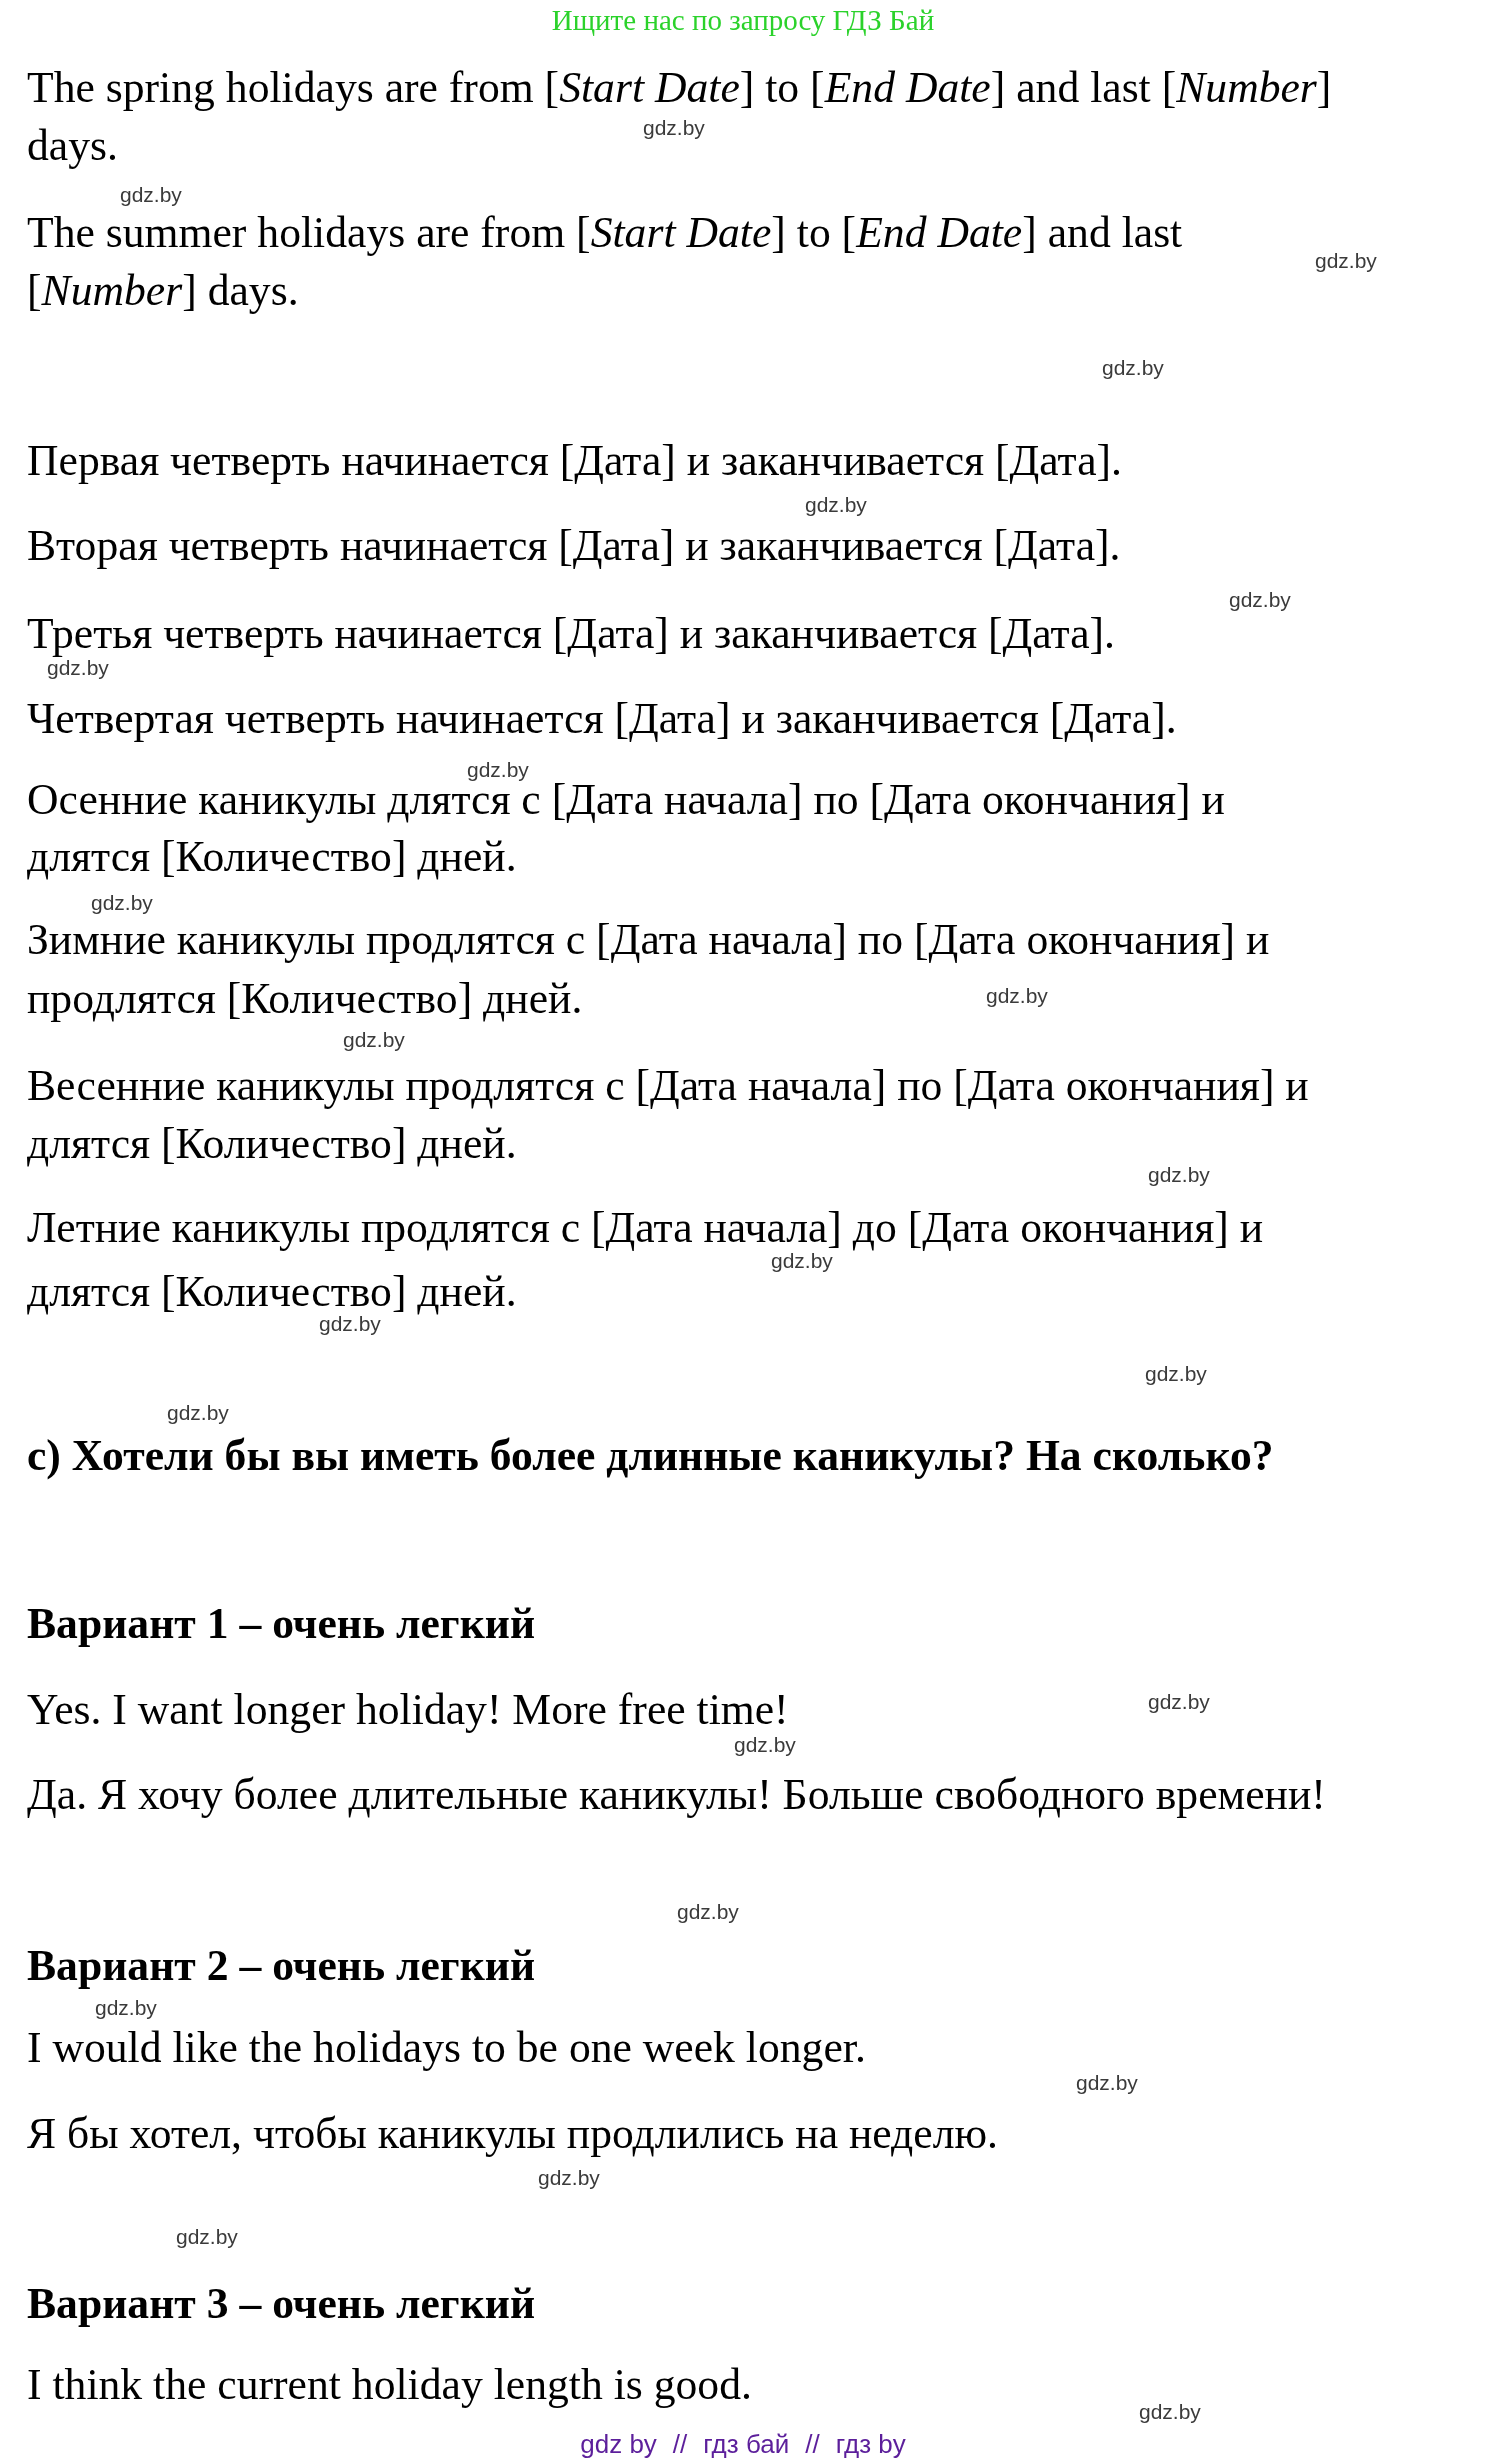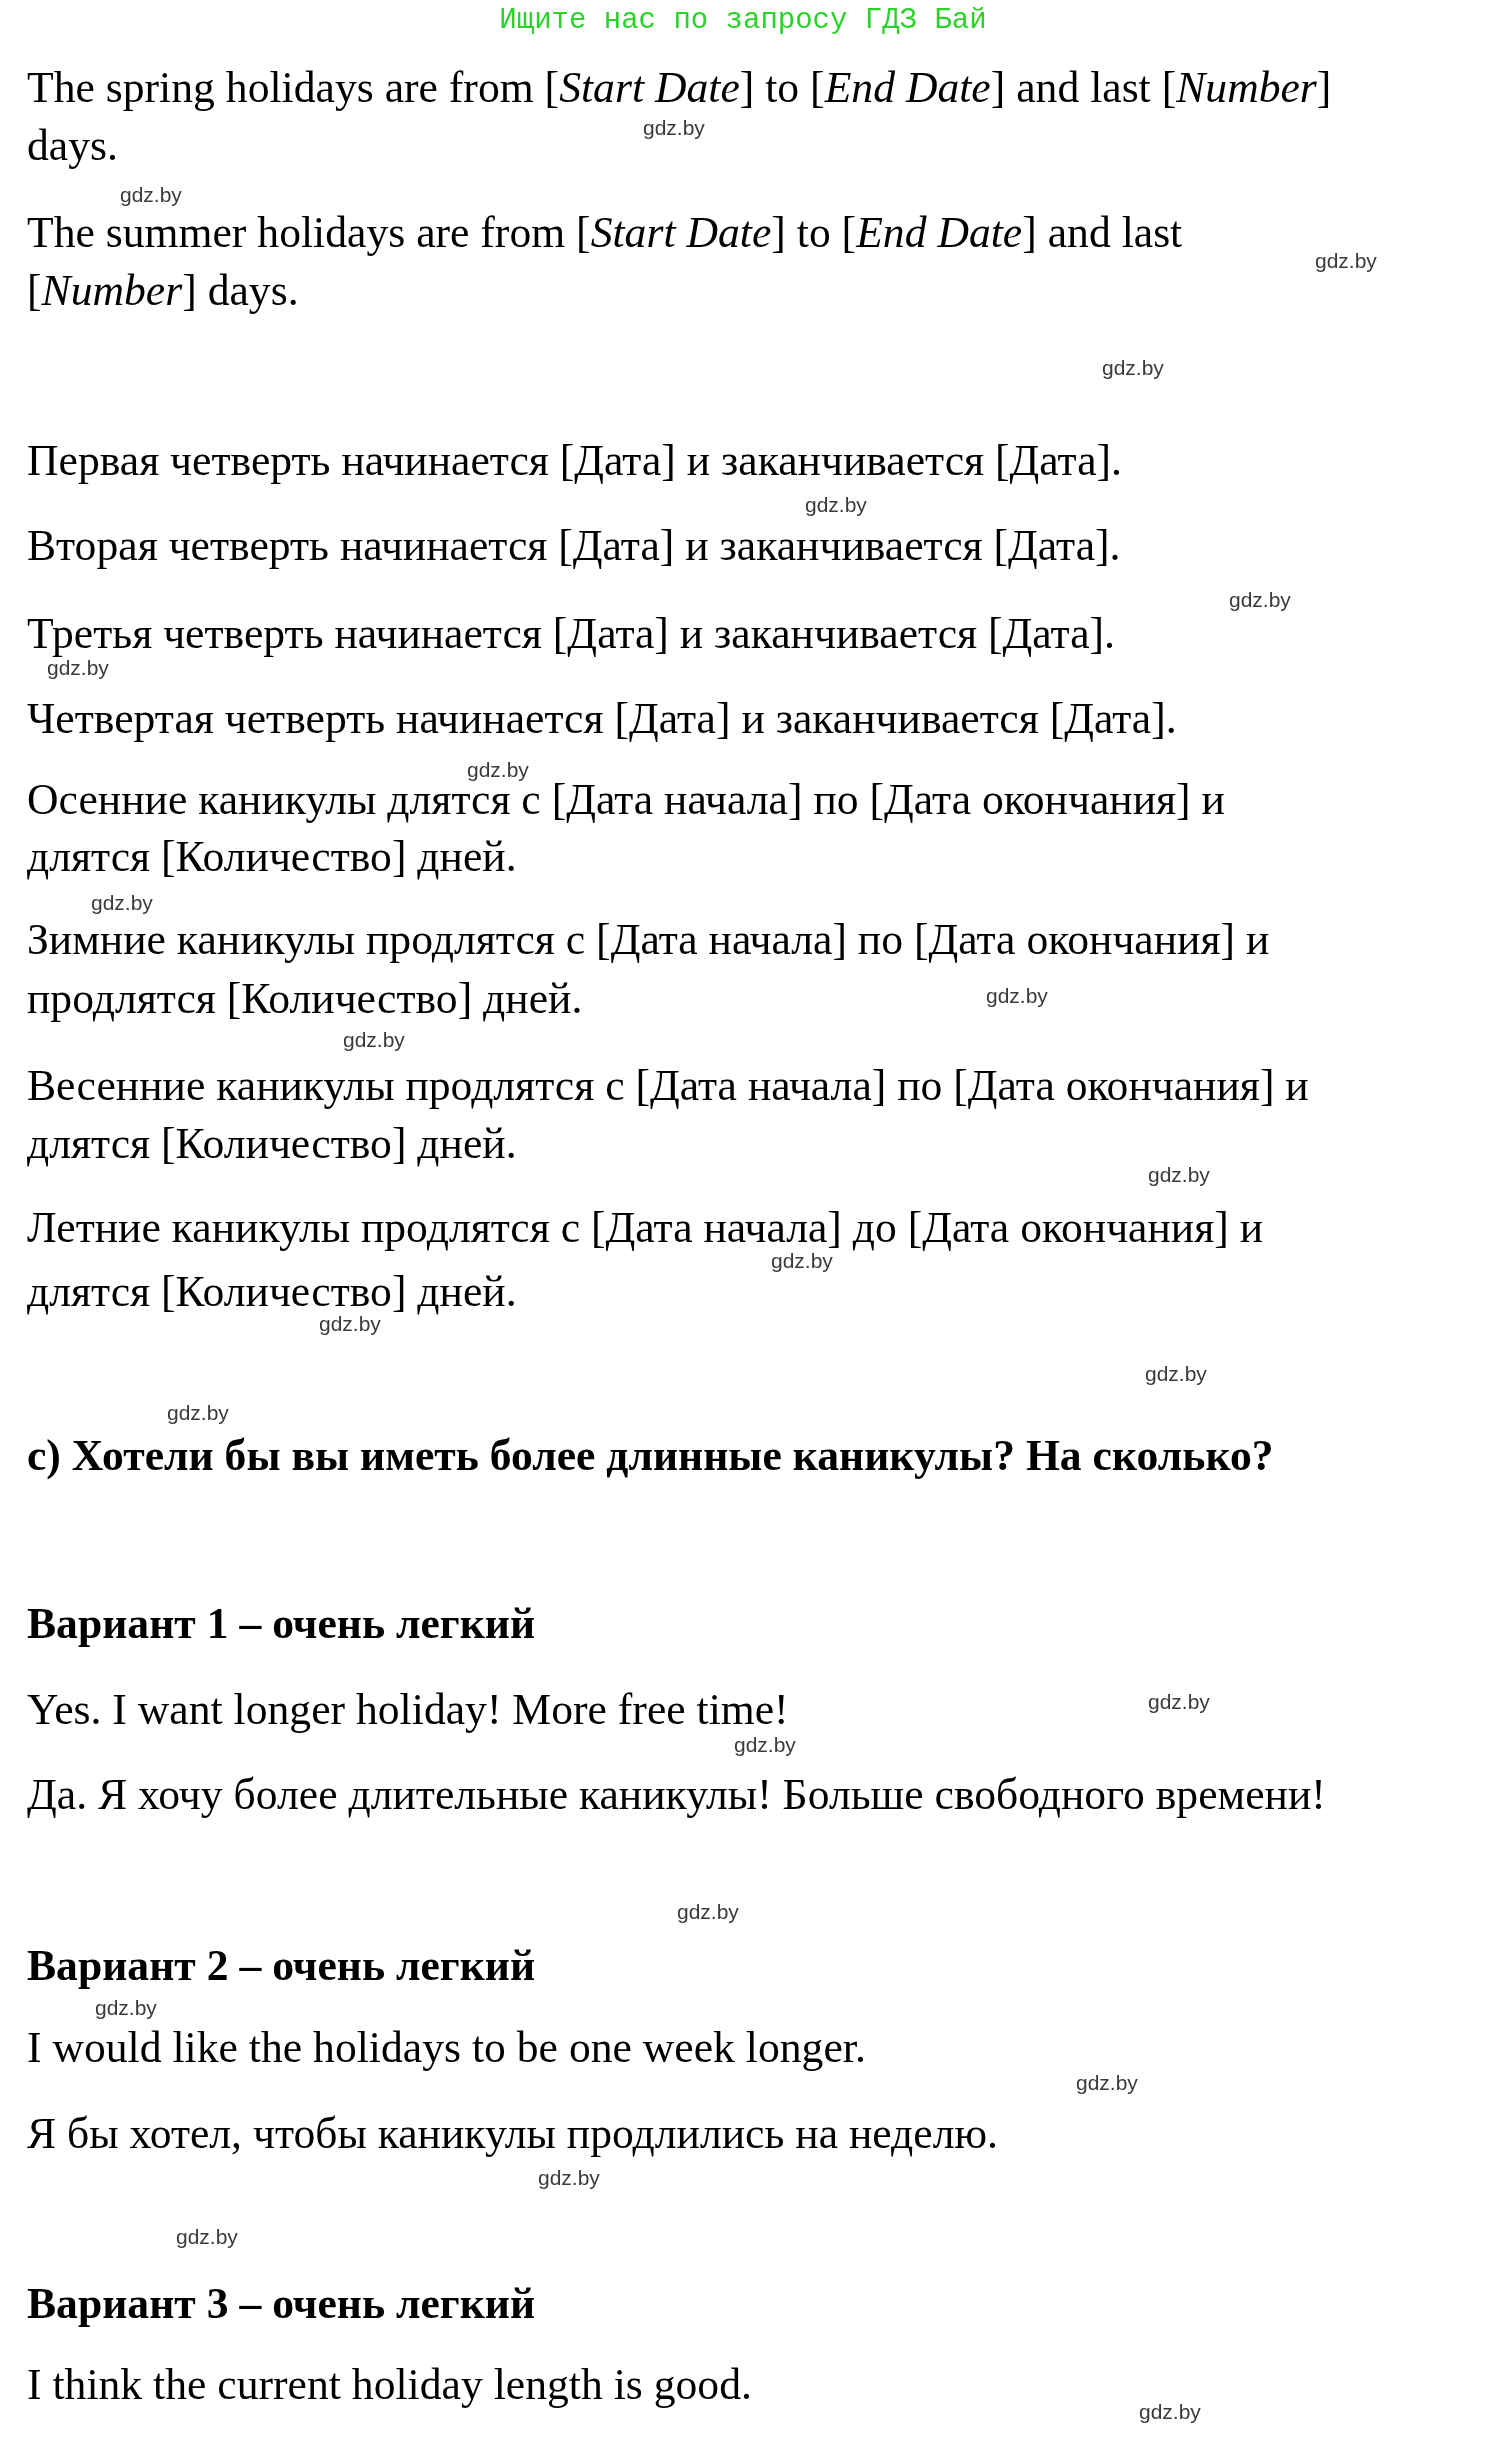--- a/index.html
+++ b/index.html
@@ -8,21 +8,21 @@
     background: #ffffff;
     position: relative;
     overflow: hidden;
     font-family: "Liberation Serif", "DejaVu Serif", serif;
   }
   .page { position: absolute; left: 0; top: 0; width: 1486px; height: 2462px; }
 
   .notice {
     position: absolute; top: 4px; left: 0; right: 0;
     text-align: center;
-    font-family: Liberation Mono, monospace;
+    font-family: Liberation Serif, serif;
     font-size: 29px; font-weight: 500;
     color: #2bd22b;
     white-space: nowrap;
   }
 
   .ln {
     position: absolute; left: 27px;
     font-size: 45px; color: #000000;
     line-height: 1.05; white-space: nowrap;
     transform: scaleX(0.97); transform-origin: left top;
@@ -108,15 +108,18 @@
   <span class="wm" style="left:167px;top:1402px">gdz.by</span>
   <span class="wm" style="left:1148px;top:1691px">gdz.by</span>
   <span class="wm" style="left:734px;top:1734px">gdz.by</span>
   <span class="wm" style="left:677px;top:1901px">gdz.by</span>
   <span class="wm" style="left:95px;top:1997px">gdz.by</span>
   <span class="wm" style="left:1076px;top:2072px">gdz.by</span>
   <span class="wm" style="left:538px;top:2167px">gdz.by</span>
   <span class="wm" style="left:176px;top:2226px">gdz.by</span>
   <span class="wm" style="left:1139px;top:2401px">gdz.by</span>
 
+  <div class="footer">
+    <span class="flink">gdz by</span><span class="fsep">//</span><span class="flink">гдз бай</span><span class="fsep">//</span><span class="flink">гдз by</span>
+  </div>
 
 </div>
 
 
 </body></html>

